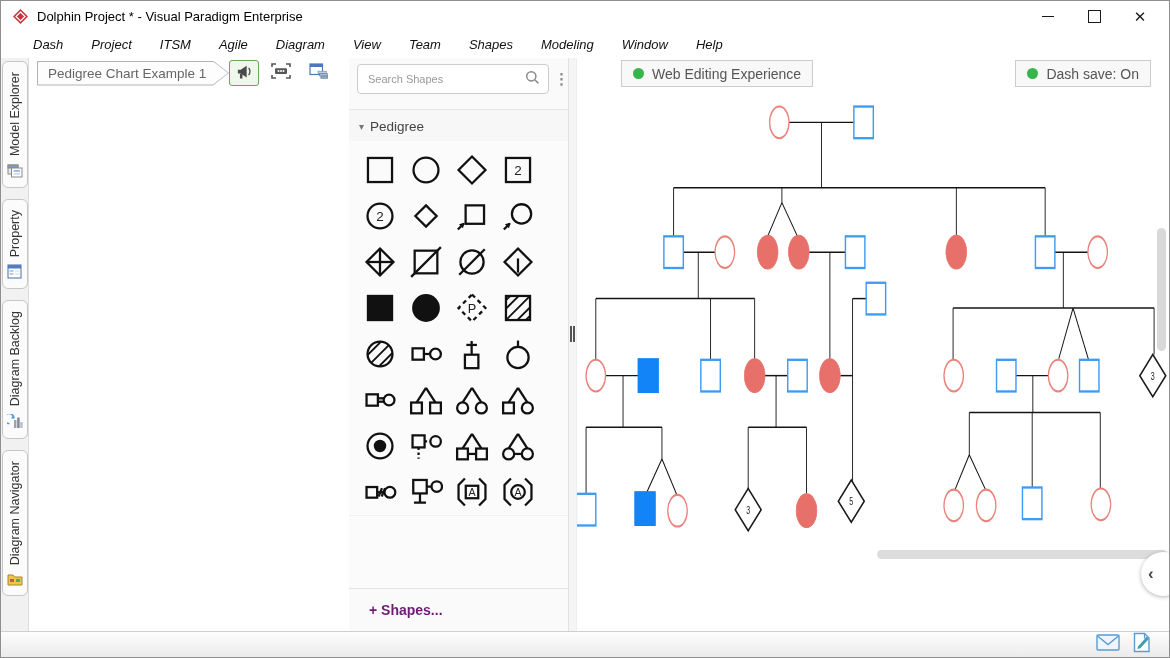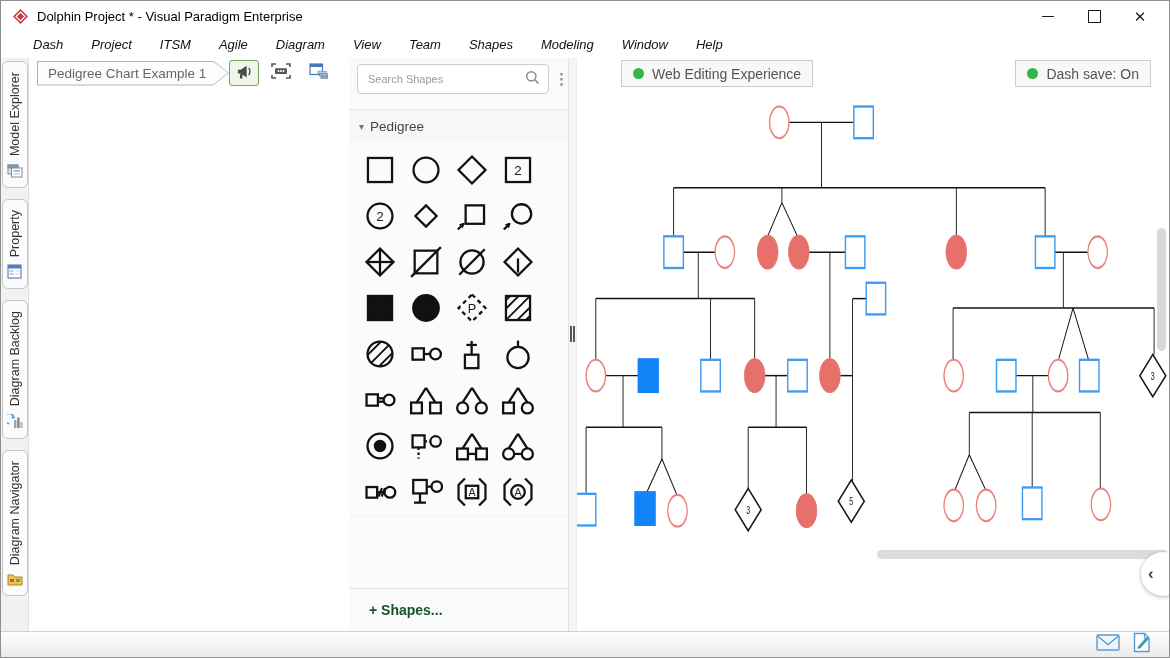--- a/index.html
+++ b/index.html
@@ -36,21 +36,21 @@
   .search-box{flex:1;height:30px;border:1px solid #ccc;border-radius:4px;background:#fff;display:flex;align-items:center;padding:0 8px;box-sizing:border-box;}
   .search-box input{border:none;outline:none;flex:1;min-width:0;font-size:11px;color:#3b82f6;font-family:"Liberation Sans",sans-serif;}
   .search-box input::placeholder{color:#999;}
   .dots{color:#8a8a8a;font-size:15px;font-weight:bold;line-height:.55;text-align:center;width:10px;}
   .section-header{margin-top:15px;border-top:1px solid #e6e6e6;padding:9px 0 7px 10px;font-size:13.5px;color:#444;background:#f7f7f7;display:flex;align-items:center;gap:6px;}
   .caret{font-size:10px;color:#777;}
   .palette{display:grid;grid-template-columns:repeat(4,46px);padding:6px 0 0 8px;background:#fbfbfb;}
   .pal-cell{width:46px;height:46px;display:flex;align-items:center;justify-content:center;}
   .pal-cell svg{width:34px;height:34px;}
   .side-spacer{flex:1;background:#fbfbfb;border-top:1px solid #f0f0f0;}
-  .shapes-row{border-top:1px solid #e3e3e3;background:#fafafa;padding:13px 0 13px 20px;font-size:14px;font-weight:bold;color:#14532d;}
+  .shapes-row{border-top:1px solid #e3e3e3;background:#fafafa;padding:13px 0 13px 20px;font-size:14px;font-weight:bold;color:#701a75;}
   
   .splitter{width:7px;background:#f5f5f5;border-right:1px solid #eee;position:relative;}
   .split-handle{position:absolute;top:268px;left:1px;width:5px;height:16px;display:flex;gap:1.5px;}
   .split-handle i{width:1.8px;height:16px;background:#555;display:block;}
   
   .canvas{flex:1;position:relative;background:#fff;min-width:0;overflow:hidden;}
   .canvas svg.chart{position:absolute;inset:0;width:100%;height:100%;}
   .badge{position:absolute;top:2px;height:27px;display:flex;align-items:center;gap:8px;padding:0 11px;background:#f8f8f8;border:1px solid #ccc;font-size:14px;color:#555;box-sizing:border-box;z-index:3;margin-left:42px;}
   .badge .dot{width:11px;height:11px;border-radius:50%;}
   .vscroll{position:absolute;right:3px;top:170px;width:9px;height:123px;border-radius:5px;background:#d9d9d9;z-index:4;}

